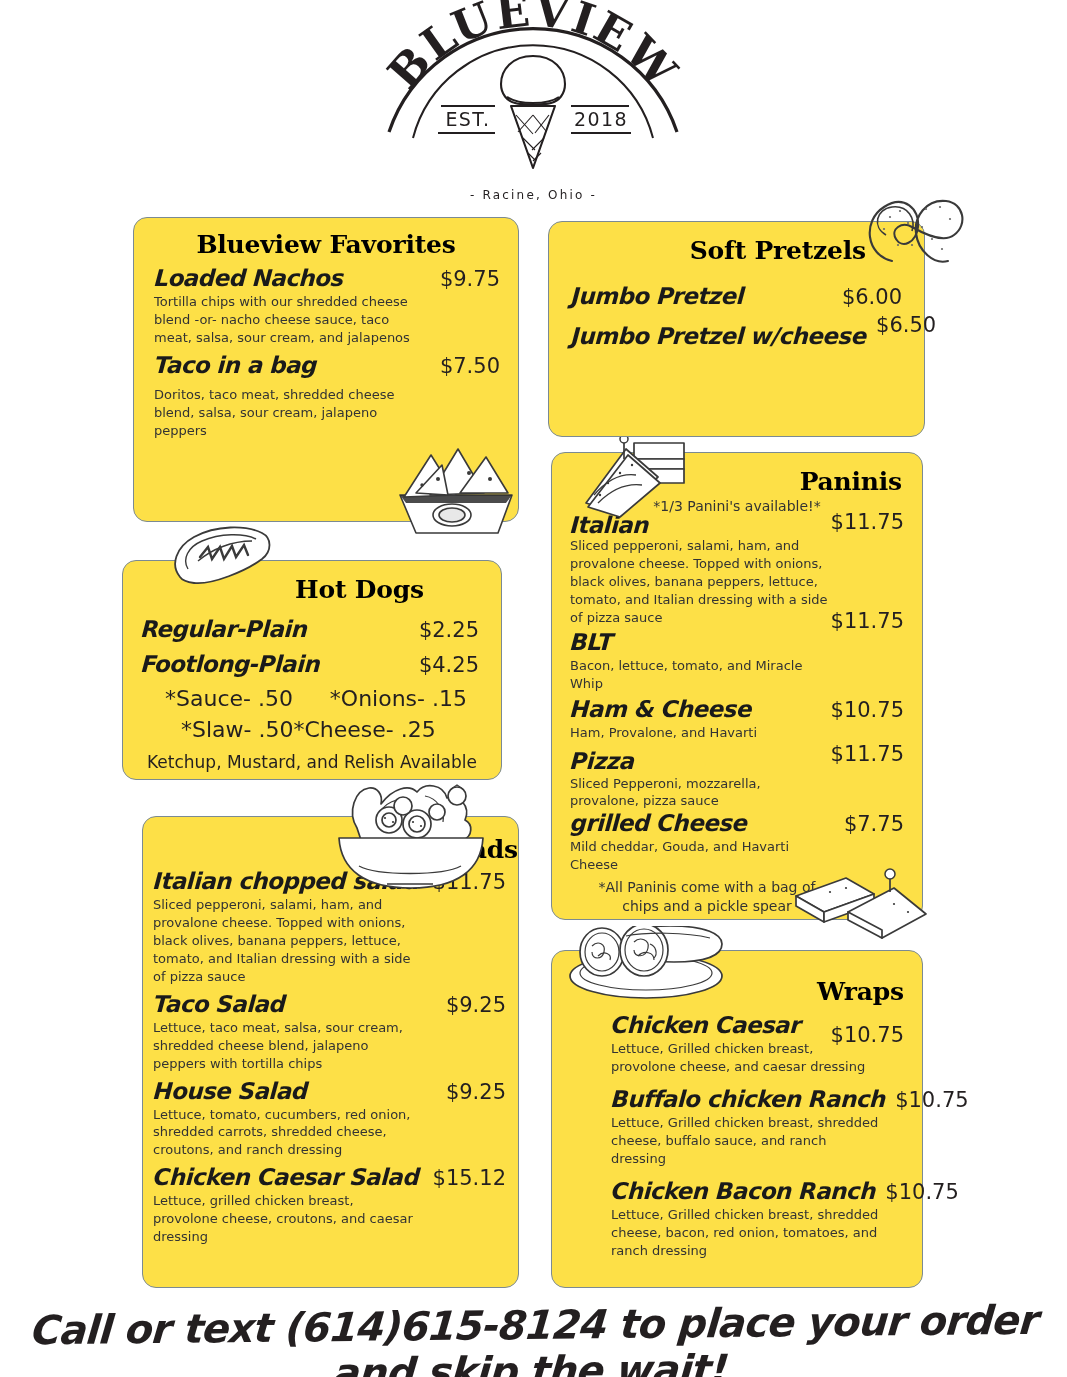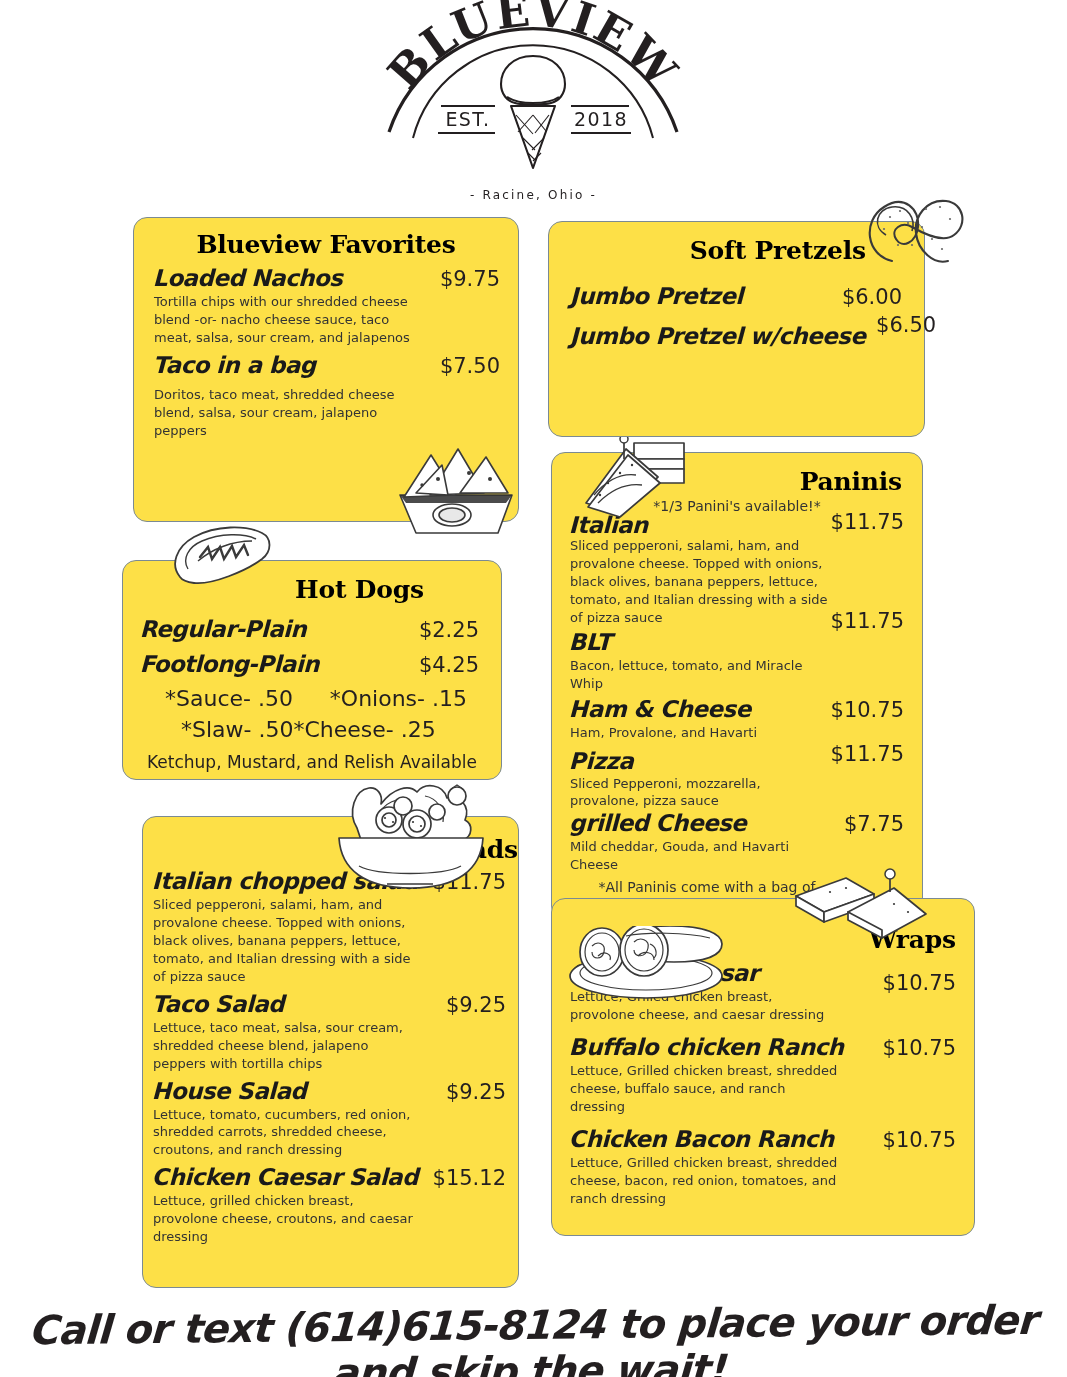--- a/index.html
+++ b/index.html
@@ -440,21 +440,21 @@
     </g>
     <g fill="#3a3a3a">
       <circle cx="52" cy="56" r="1.1"></circle>
         <circle cx="60" cy="60" r="1.1"></circle>
       <circle cx="80" cy="60" r="1.1"></circle>
         <circle cx="88" cy="64" r="1.1"></circle>
     </g>
   </svg>
 </div>
 
-<div class="card layer-card" style="left:551px; top:898px; width:424px; height:338px;">
+<div class="card layer-card" style="left:551px; top:950px; width:372px; height:338px;padding-left:41px;">
   <div class="card-title t-right" style="margin:26px 18px 0 0;">Wraps</div>
 
   <div class="item" style="margin:6px 18px 0 18px;">
     <div class="item-head">
       <span class="item-name">Chicken Caesar</span>
       <span class="item-price" style="position:relative; top:9px;">$10.75</span>
     </div>
     <div class="item-desc" style="max-width:255px;">Lettuce, Grilled chicken breast, provolone cheese, and caesar dressing</div>
   </div>
 

